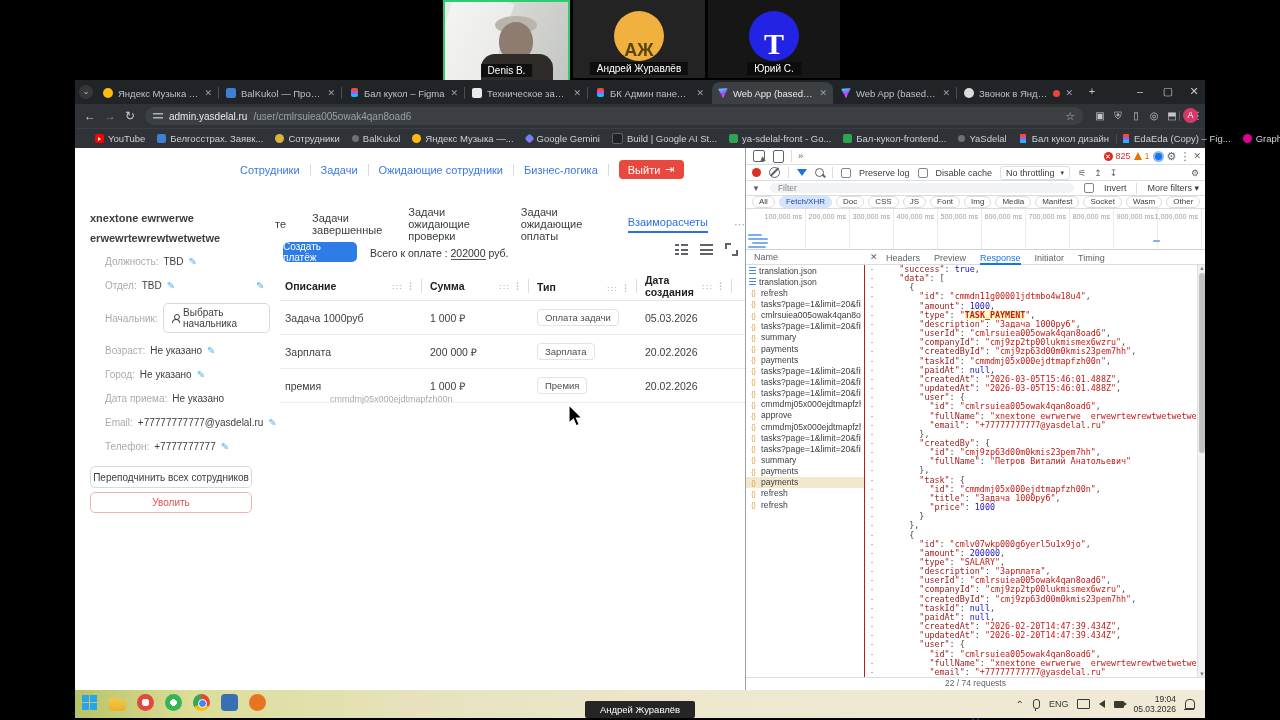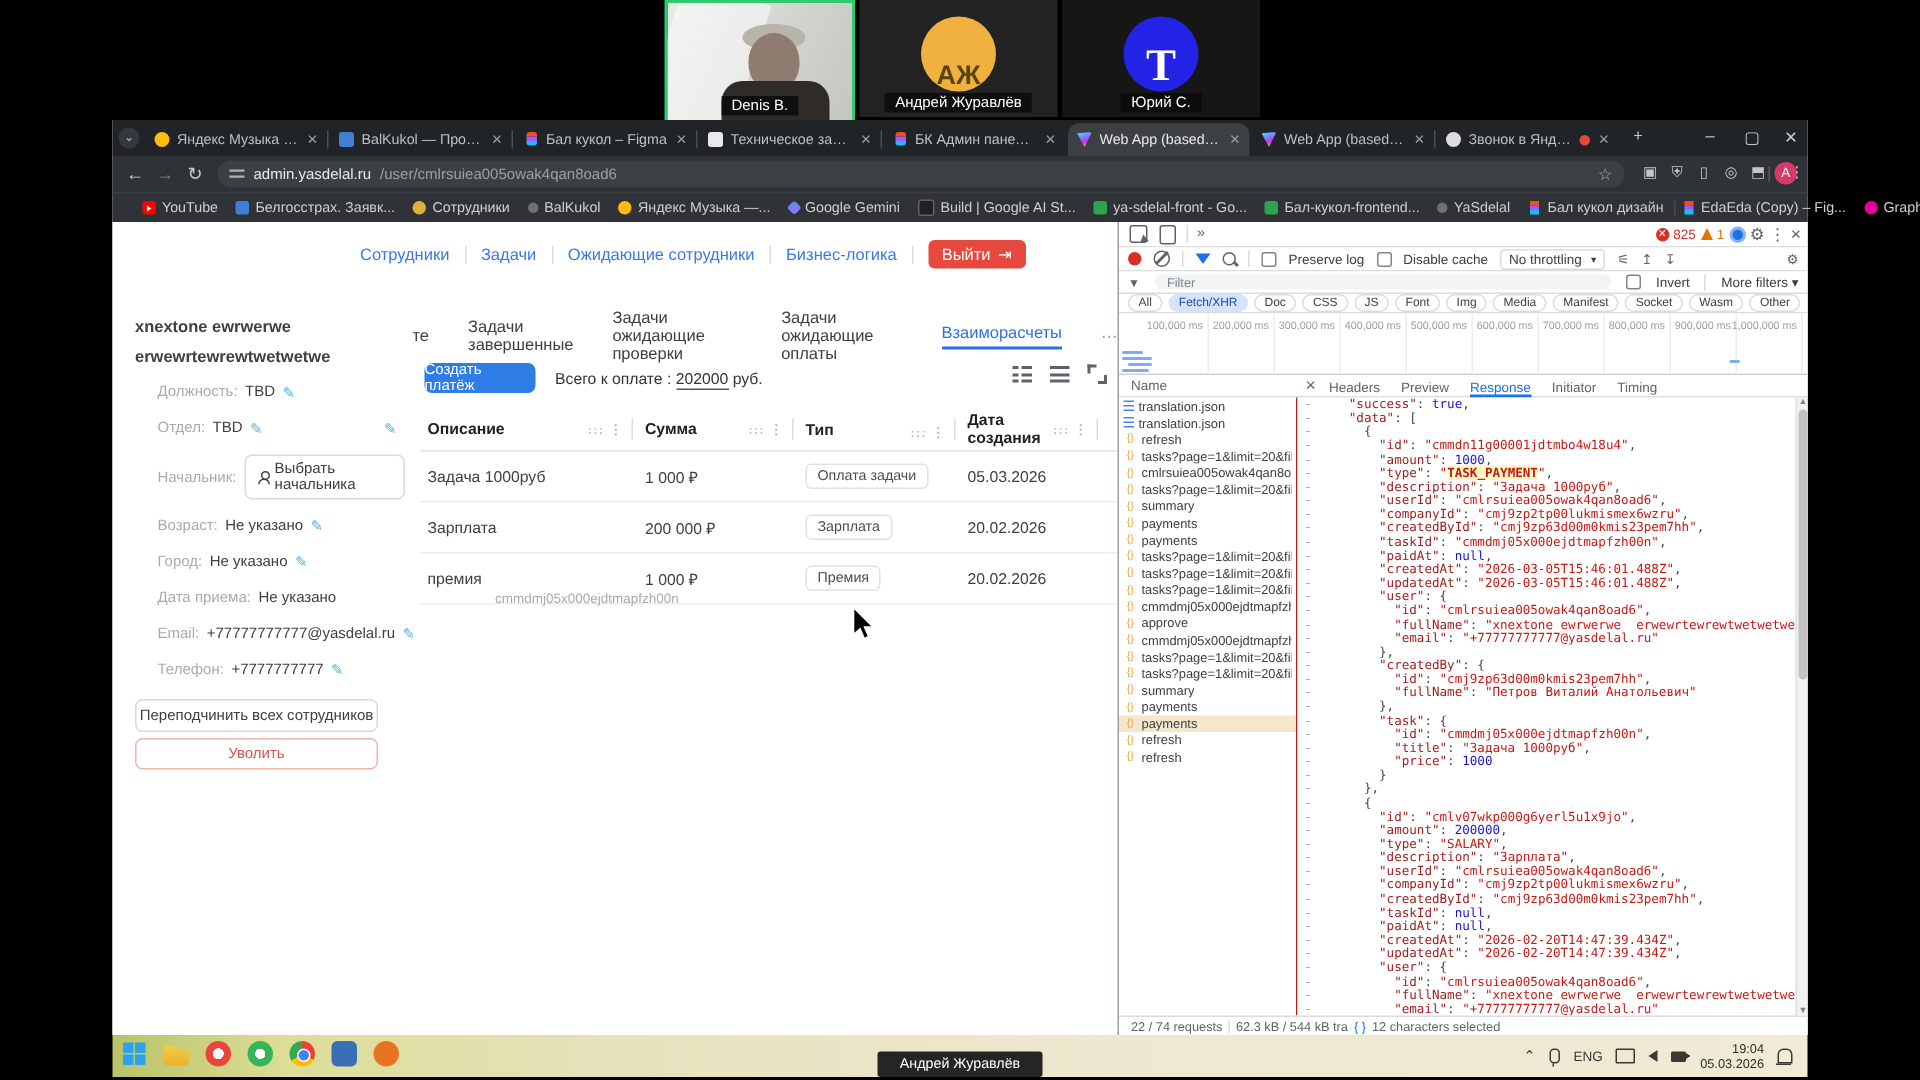--- a/index.html
+++ b/index.html
@@ -204,21 +204,21 @@
   #resp{position:absolute;left:119px;top:117px;width:332px;height:412px;overflow:hidden;background:#fff;}
   .jline{white-space:pre;font-family:"DejaVu Sans Mono",monospace;font-size:8.4px;line-height:9.15px;color:#444;}
   .jline .gut{display:inline-block;width:14px;color:#9aa0a6;text-align:center;}
   .js-key{color:#9c2121;}
   .js-str{color:#c41a16;}
   .js-num{color:#1c12cf;}
   .js-hl{background:#fef9c3;font-weight:bold;}
   #dt-scroll{position:absolute;left:451px;top:117px;width:8px;height:412px;background:#f1f1f1;border-left:1px solid #e0e0e0;box-sizing:border-box;}
   #dt-thumb{position:absolute;left:1px;top:8px;width:6px;height:180px;background:#c1c1c1;border-radius:3px;}
   .scroll-arrow{position:absolute;left:0;width:8px;font-size:6px;color:#808080;text-align:center;}
-  #dt-status{top:529px;height:13px;border-top:1px solid #dadce0;border-bottom:none;display:flex;align-items:center;gap:4px;padding:0 8px;font-size:8.5px;color:#5f6368;}
+  #dt-status{top:529px;height:13px;border-top:1px solid #dadce0;border-bottom:none;display:flex;align-items:center;gap:4px;padding:0 8px;font-size:8.5px;color:#5f6368;flex-direction:column;}
   .braces{color:#1a73e8;font-size:8.5px;}
 
   
   #taskbar{left:75px;top:690px;width:1130px;height:28px;
     background:linear-gradient(90deg,#b8c266 0%,#dcdd96 10%,#e7e2bd 30%,#eee8d1 60%,#f0ead6 100%);}
   #tb-icons{position:absolute;left:6px;top:4px;display:flex;gap:11px;align-items:center;}
   .tbi{width:17px;height:17px;border-radius:4px;position:relative;}
   .tbi.windows-start{background:
     conic-gradient(#2aa3ef 0 0) 1px 1px/7px 7px no-repeat,
     conic-gradient(#2aa3ef 0 0) 9px 1px/7px 7px no-repeat,

